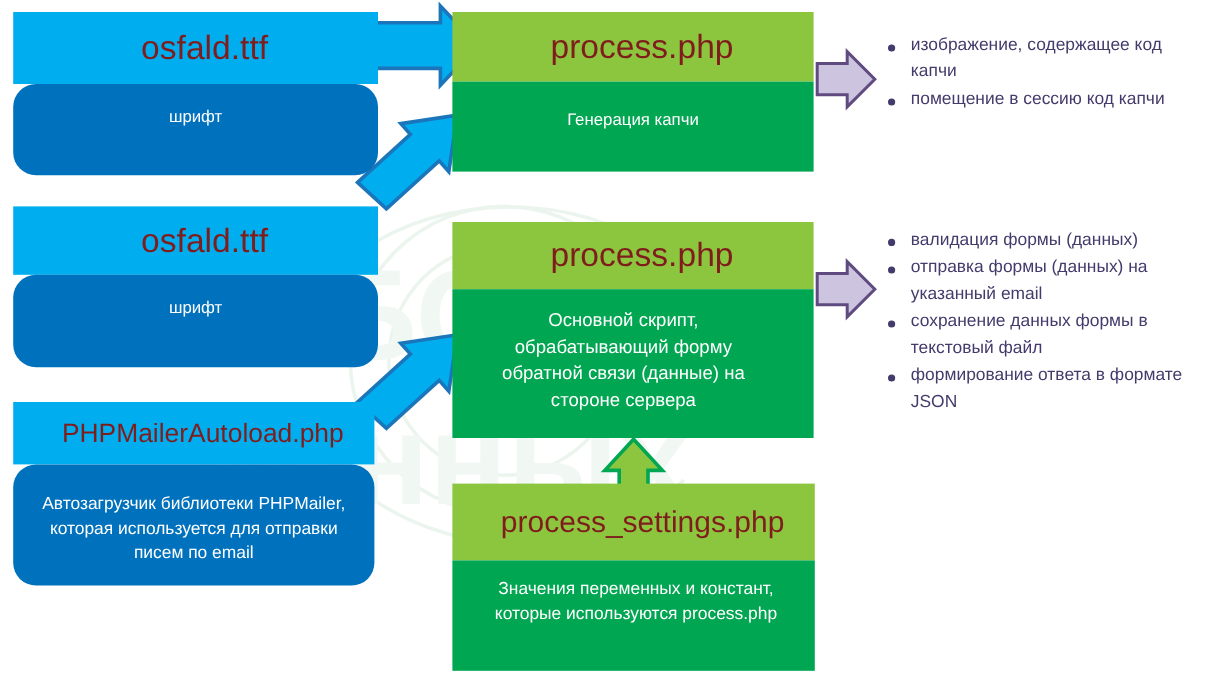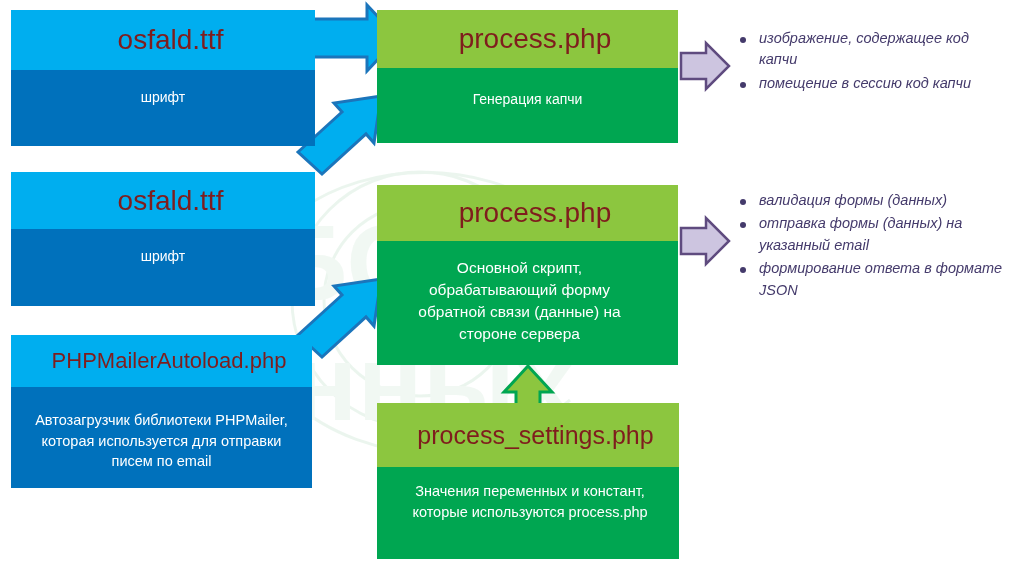--- a/index.html
+++ b/index.html
@@ -65,40 +65,39 @@
     align-items: flex-start;
     justify-content: center;
     color: #ffffff;
     text-align: center;
     line-height: 1.42;
   }
   .node .body span { display: block; width: 100%; }
 
   
   .node.blue .hdr  { background: #00aeef; }
-  .node.blue .body { background: #0071bc; }
+  .node.blue .body { background: #0071bc; border-radius: 19px; }
   
   .node.green .hdr  { background: #8cc63f; }
   .node.green .body { background: #00a651; }
 
   
   .bullets {
     position: absolute;
     z-index: 3;
     margin: 0;
     padding: 0;
     list-style: none;
     color: #443a6b;
   }
   .bullets li {
     position: relative;
     padding-left: 21px;
     line-height: 1.48;
     margin: 0 0 2px 0;
-    font-style: italic;
   }
   .bullets li::before {
     content: "";
     position: absolute;
     left: 2px;
     top: 9px;
     width: 6px;
     height: 6px;
     border-radius: 50%;
     background: #443a6b;
@@ -192,16 +191,17 @@
   </div>
 
   <ul class="bullets" style="left:738px; top:28px; width:272px; font-size:14.5px;">
     <li>изображение, содержащее код капчи</li>
     <li>помещение в сессию код капчи</li>
   </ul>
 
   <ul class="bullets" style="left:738px; top:190px; width:272px; font-size:14.5px;">
     <li>валидация формы (данных)</li>
     <li>отправка формы (данных) на указанный email</li>
+    <li>сохранение данных формы в текстовый файл</li>
     <li>формирование ответа в формате JSON</li>
   </ul>
 
 </div>
 
 </body></html>

